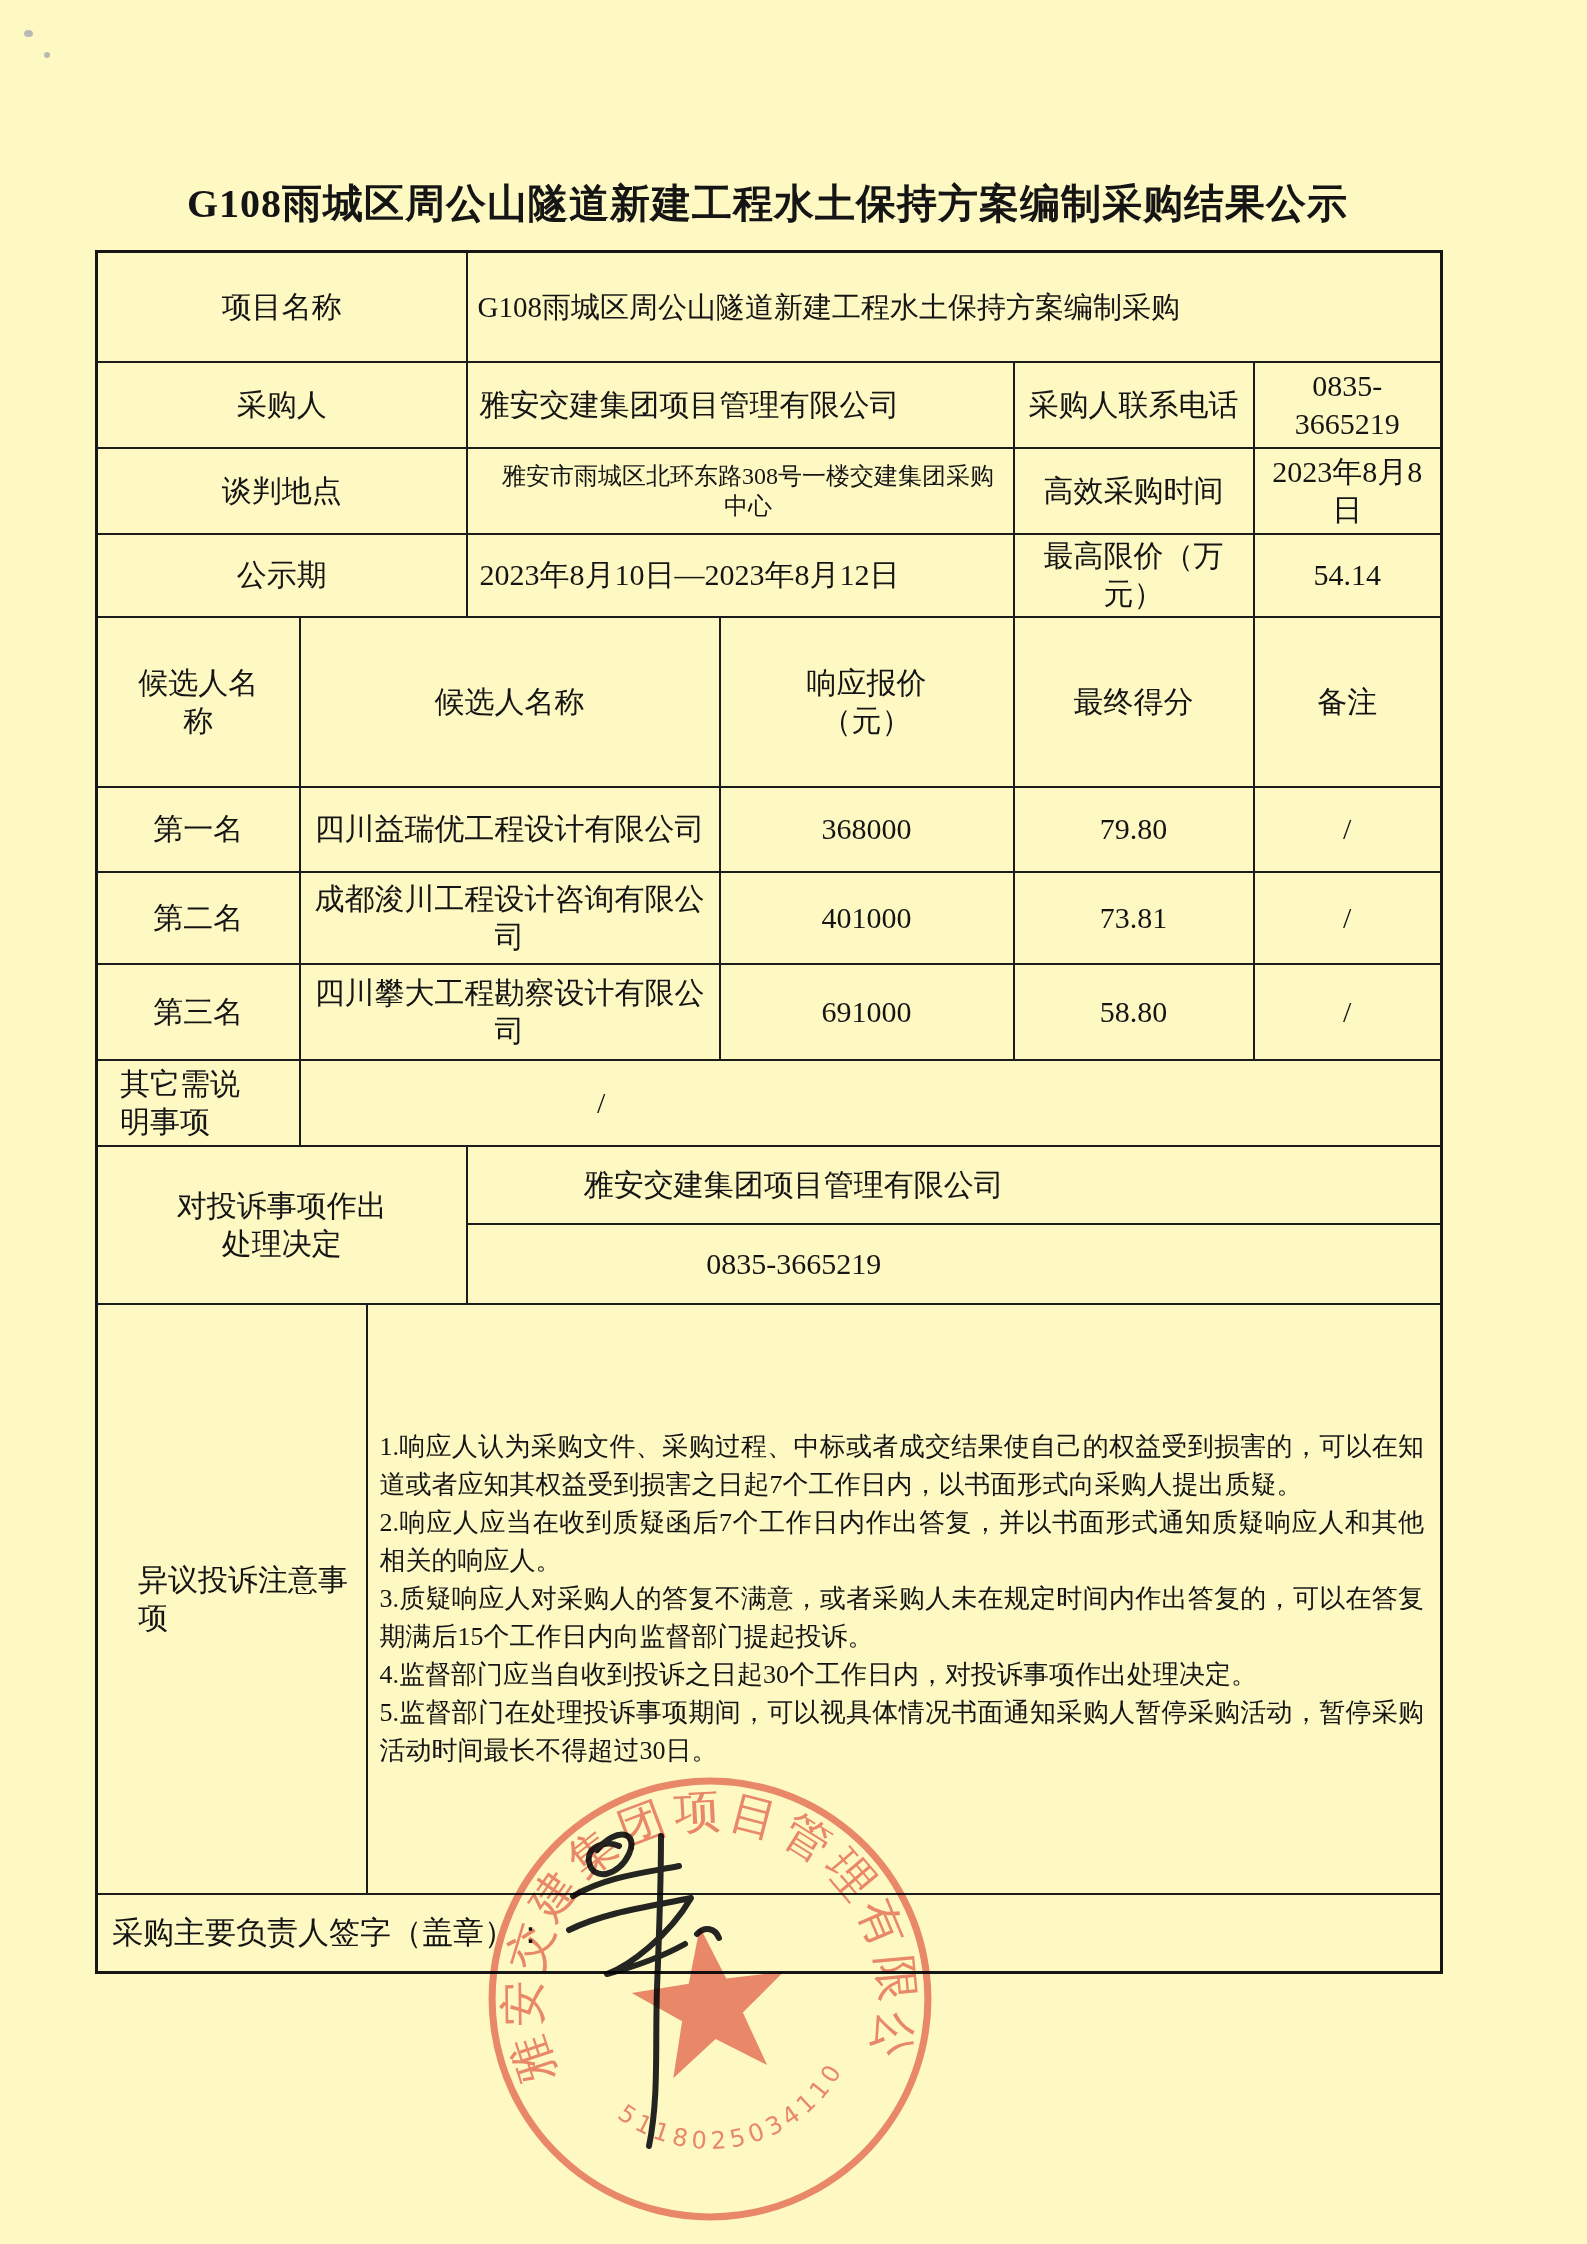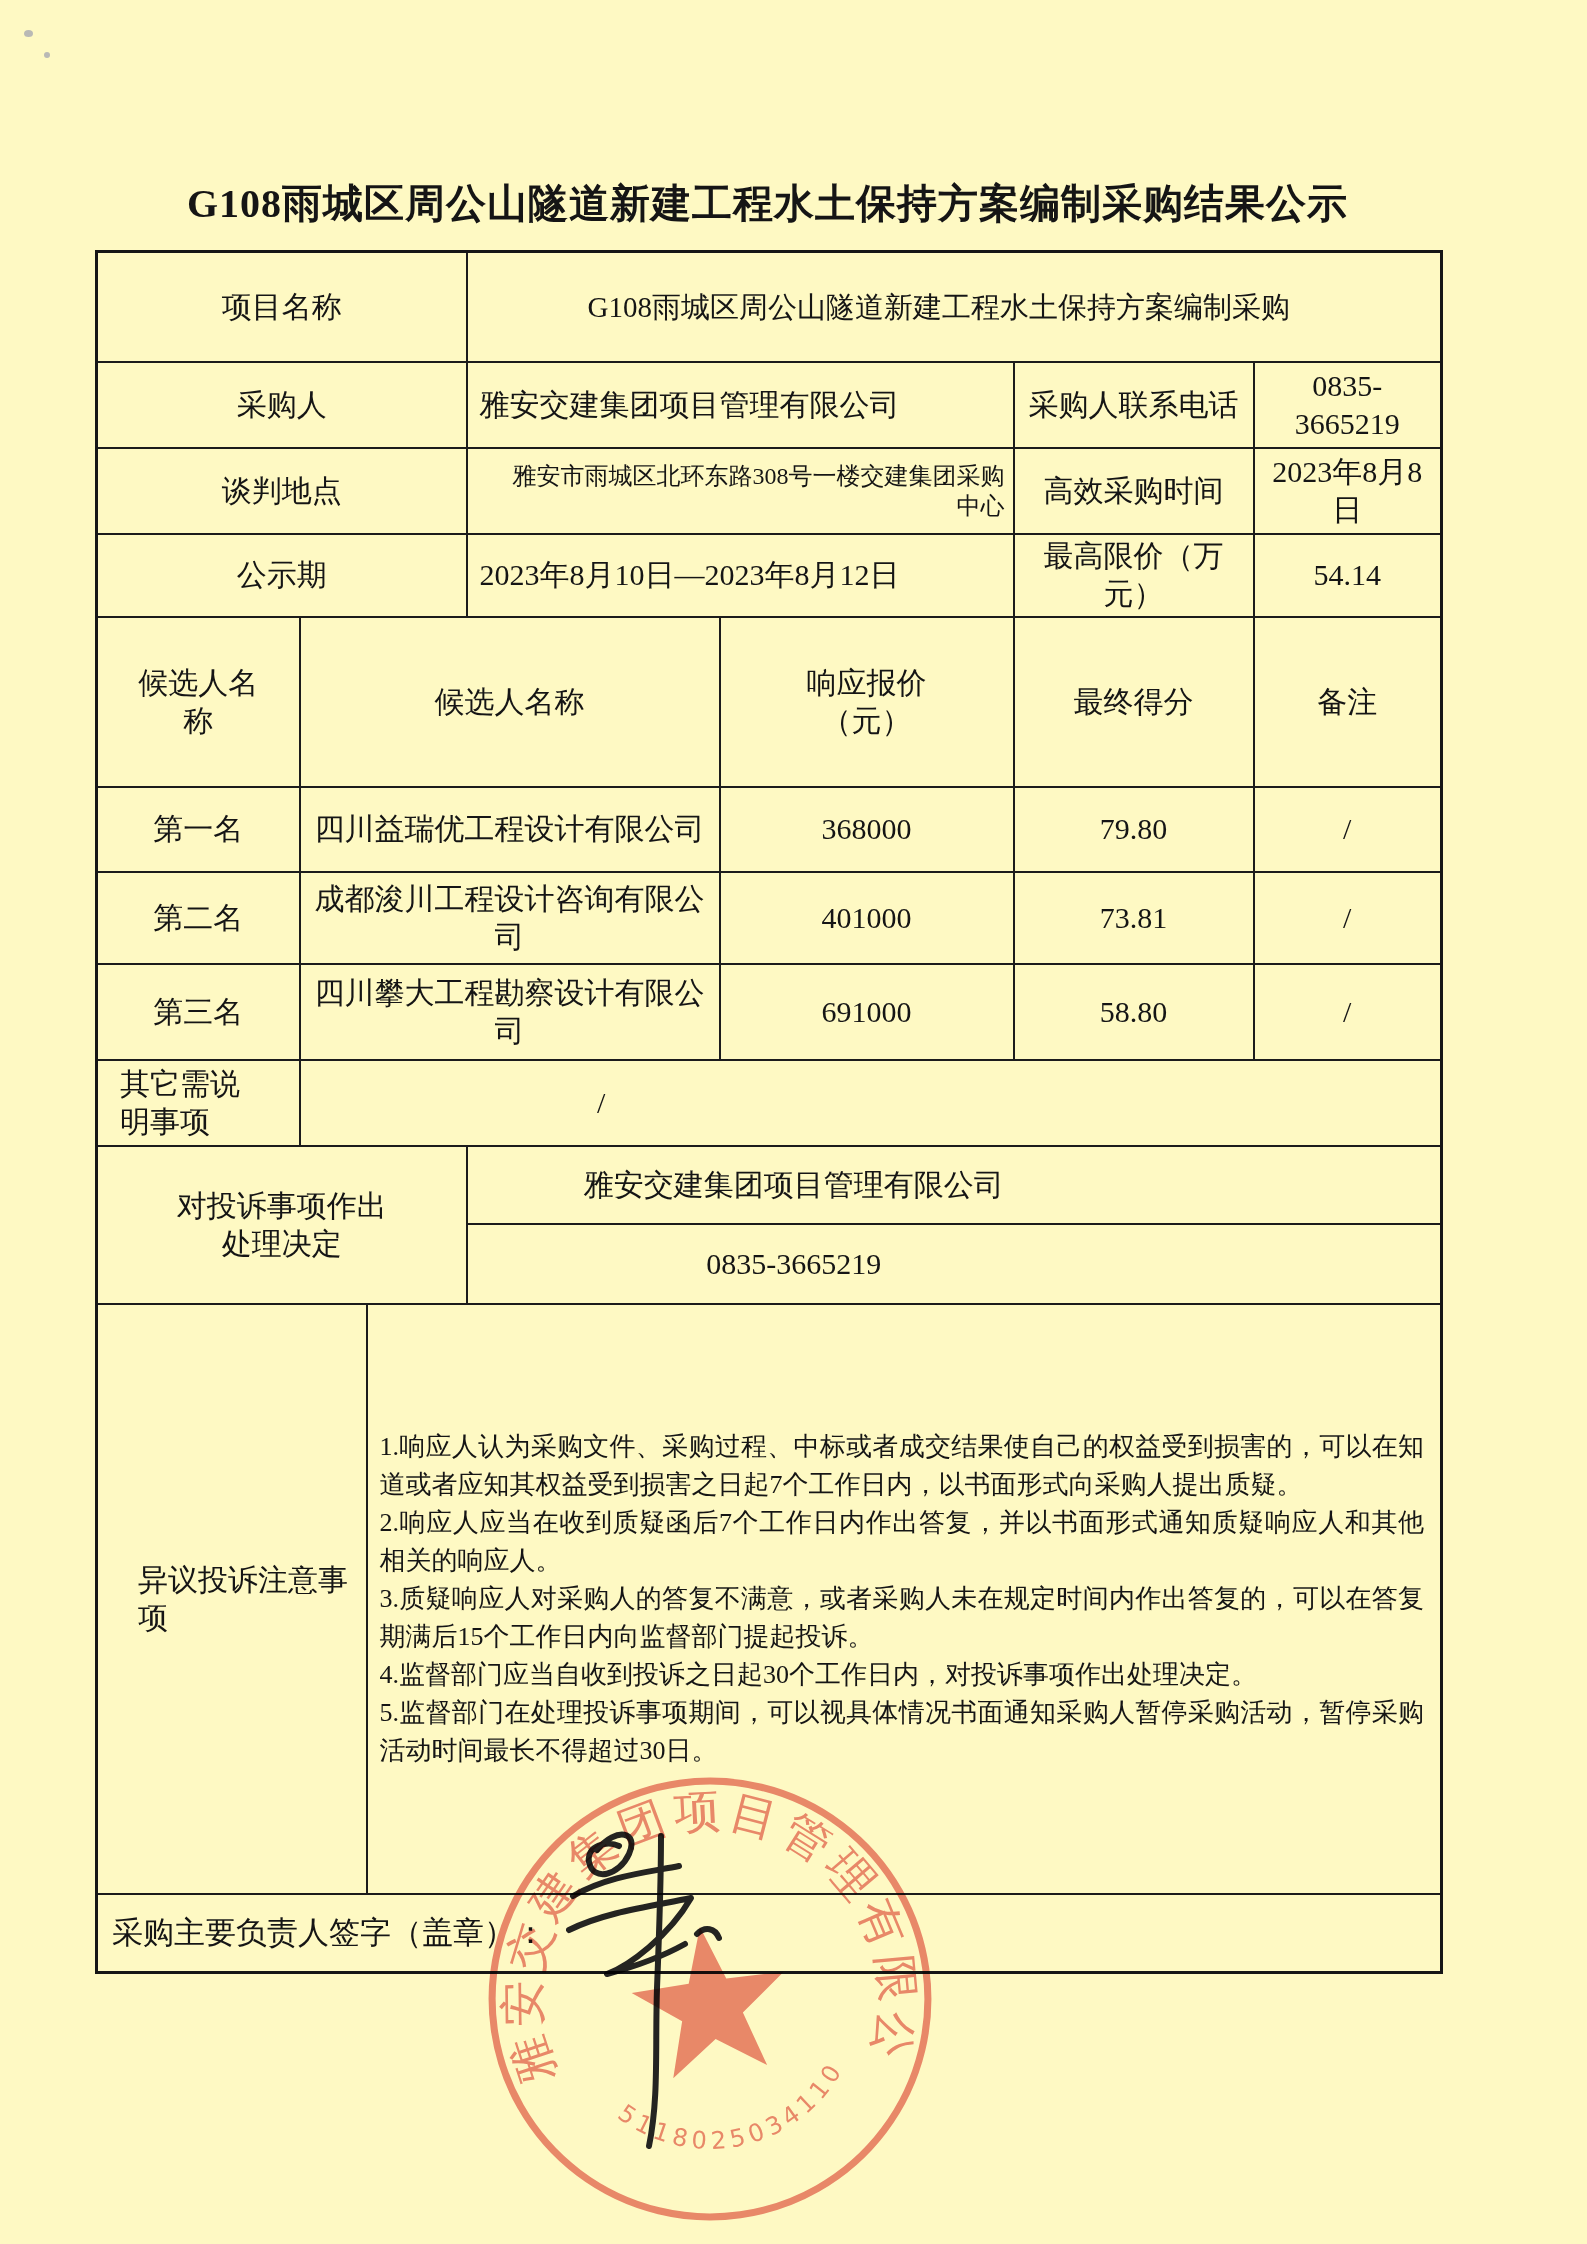--- a/index.html
+++ b/index.html
@@ -23,22 +23,22 @@
     font-size:30px; line-height:38px;
     text-align:center; vertical-align:middle;
     padding:4px 10px; box-sizing:border-box;
     overflow:hidden;
   }
   tr.h110{height:110px} tr.h83{height:83px} tr.h79{height:79px}
   tr.h170{height:170px} tr.h85{height:85px} tr.h92{height:92px}
   tr.h96{height:96px} tr.h82{height:82px} tr.h78{height:78px}
   tr.h80{height:80px} tr.h590{height:590px}
   .left   { text-align:left; padding-left:12px; }
-  .proj-val { font-size:29px; text-align:right; padding-right:150px; }
-  .venue-val { font-size:24px; line-height:30px; text-align:right; padding-left:24px; padding-right:8px;margin-top:28px; }
+  .proj-val { font-size:29px; text-align:left; padding-right:150px; }
+  .venue-val { font-size:24px; line-height:30px; text-align:center; padding-left:24px; padding-right:8px;margin-top:28px; }
   .biased { text-align:center; padding-right:330px; }
   .slash-cell { text-align:center; padding-right:548px; }
   .tight { padding:0 26px; }
   .nw { display:inline-block; vertical-align:middle; }
   .nw130 { max-width:130px; }
   .nw140 { max-width:140px; }
   .nw230 { max-width:230px; text-align:center; }
   .other-lbl { text-align:left; padding-left:22px; }
   .obj-lbl { text-align:left; padding-left:40px; padding-right:8px;border-radius:24px; }
   .notes { text-align:left; vertical-align:middle; padding:20px 16px 20px 12px; }

